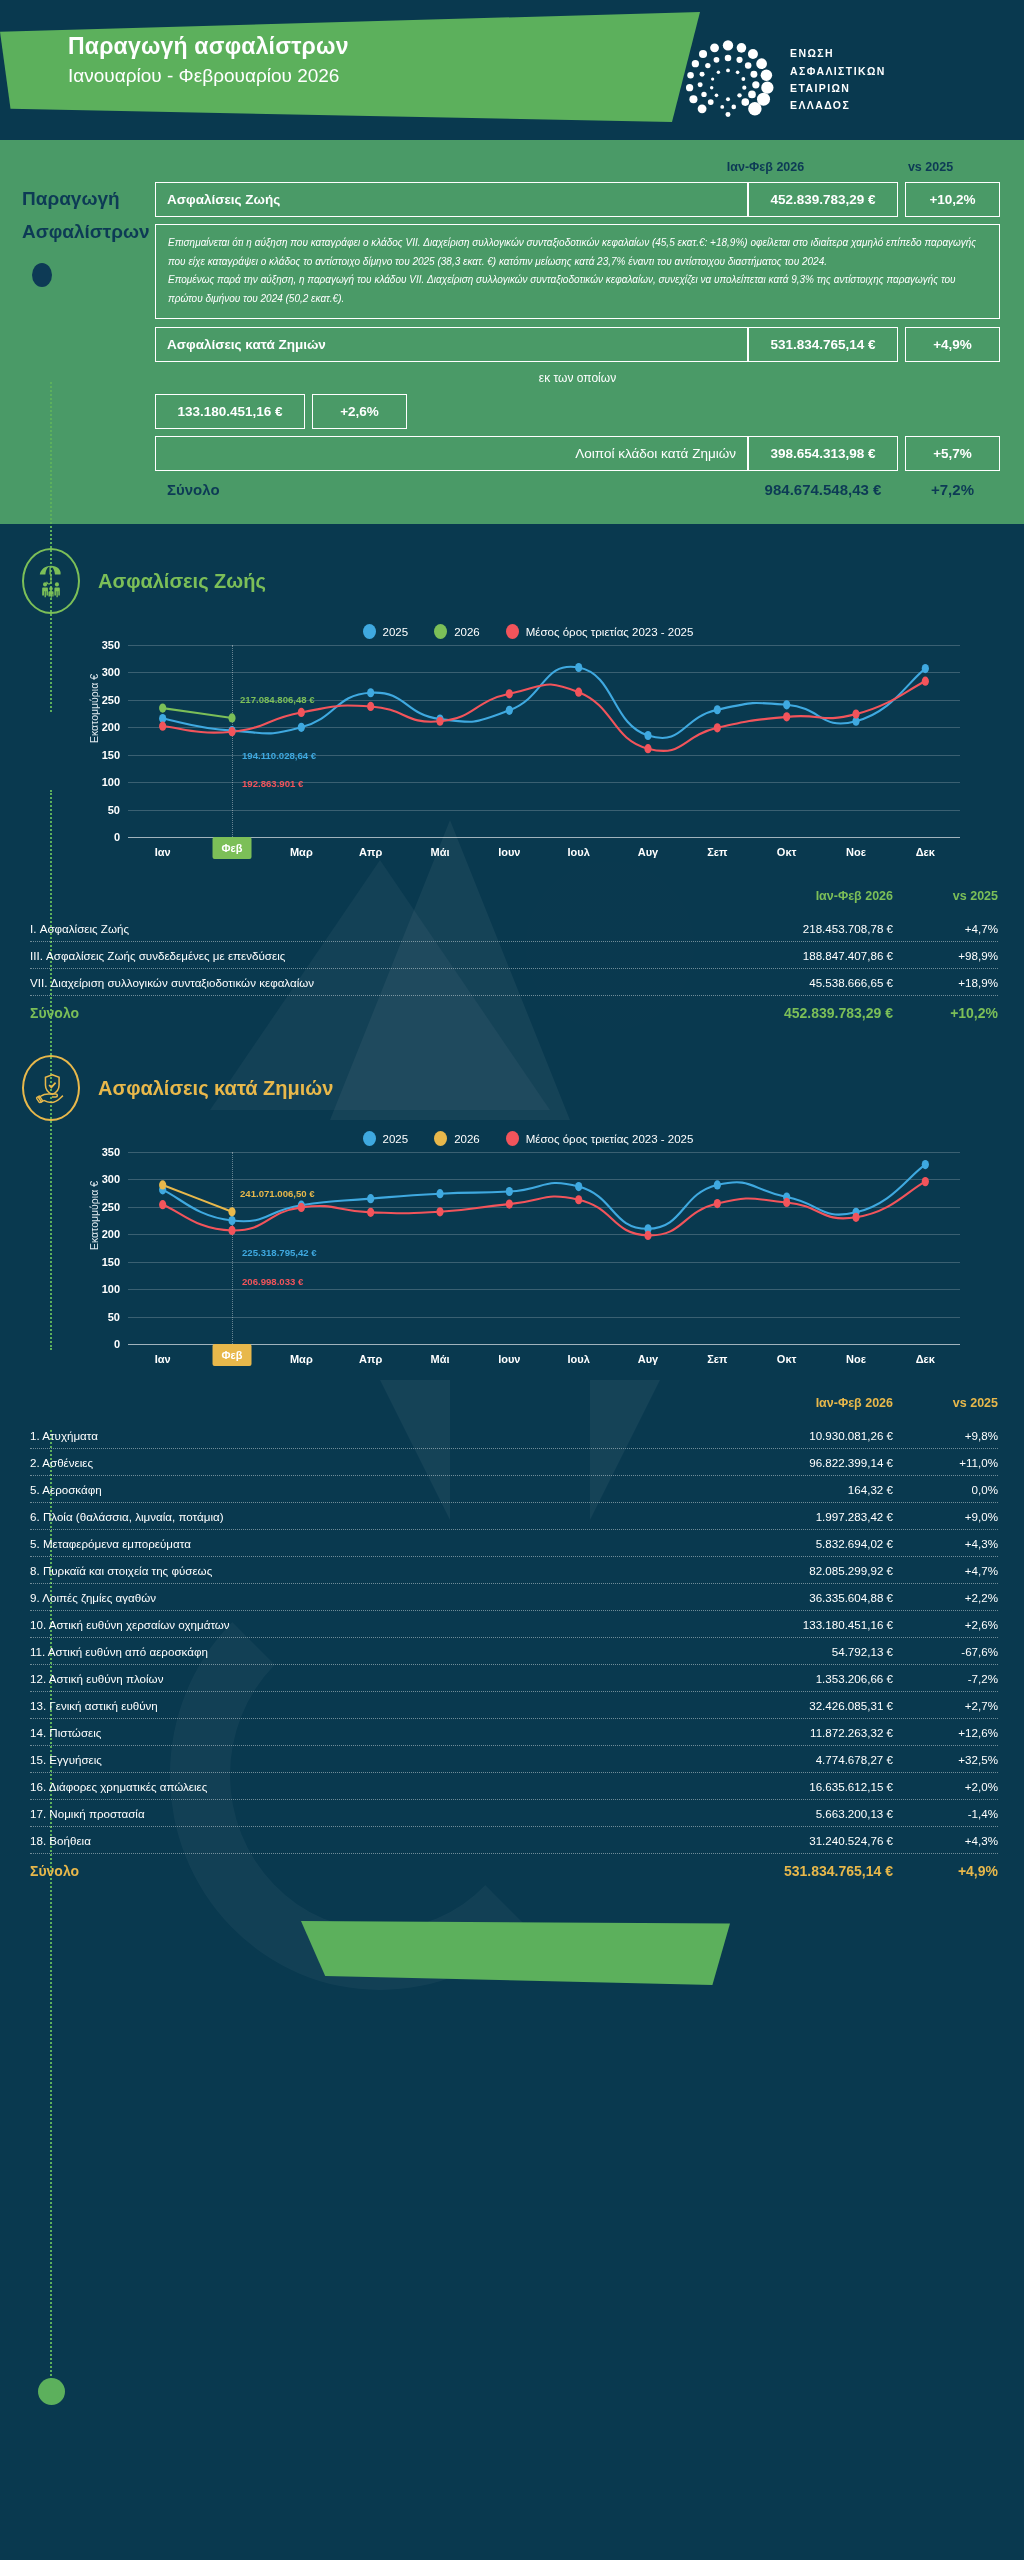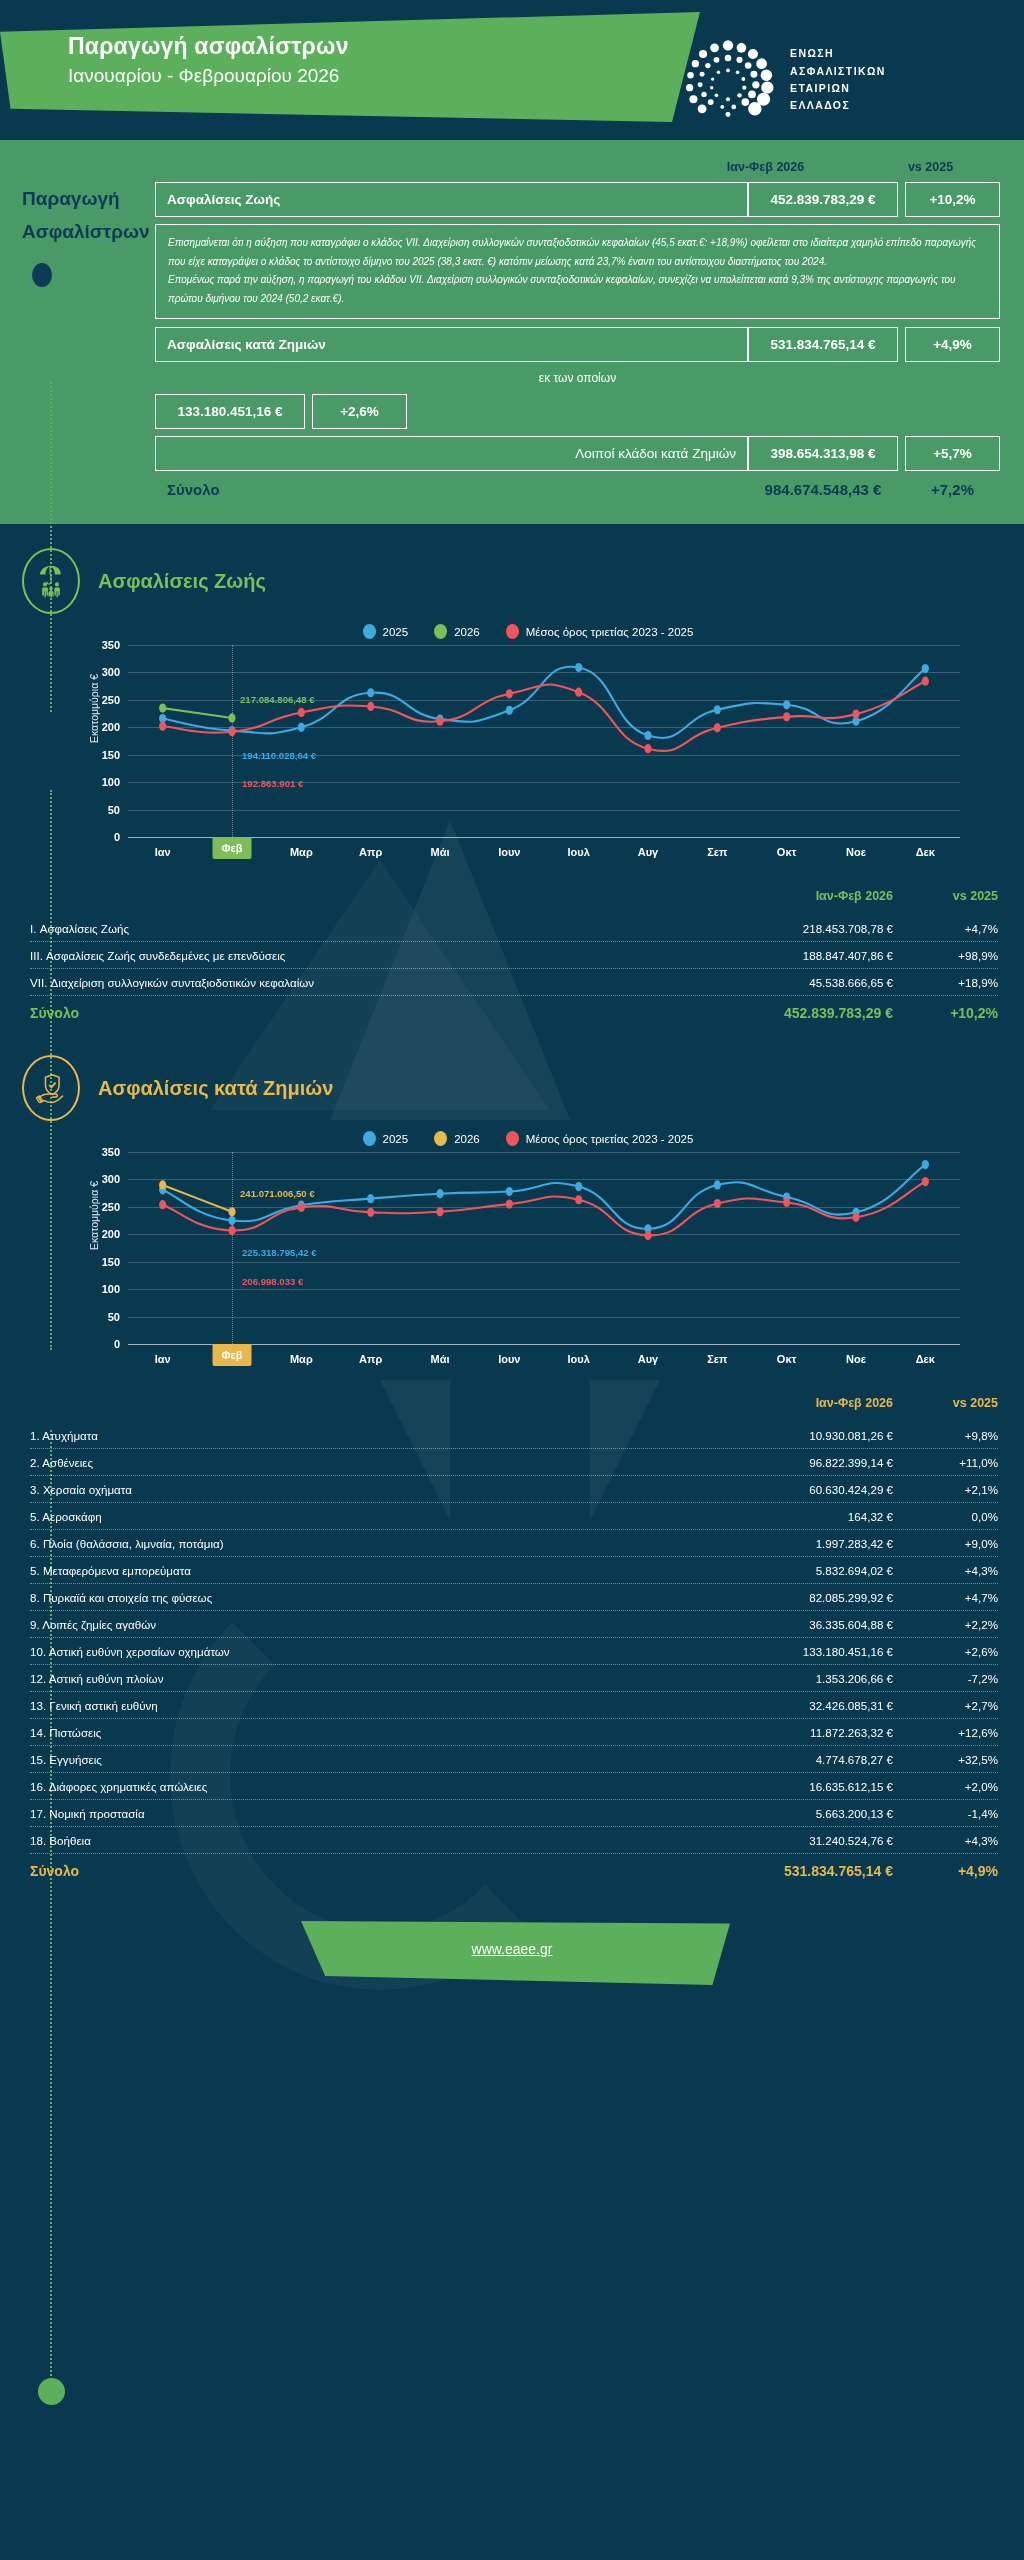--- a/index.html
+++ b/index.html
@@ -488,25 +488,20 @@
        <div class="d-name">1. Ατυχήματα</div>
        <div class="d-val">10.930.081,26 €</div>
        <div class="d-pct">+9,8%</div>
      </div>
           <div class="dt-row">
        <div class="d-name">2. Ασθένειες</div>
        <div class="d-val">96.822.399,14 €</div>
        <div class="d-pct">+11,0%</div>
      </div>
           <div class="dt-row">
-       <div class="d-name">3. Χερσαία οχήματα</div>
-       <div class="d-val">60.630.424,29 €</div>
-       <div class="d-pct">+2,1%</div>
-     </div>
-          <div class="dt-row">
        <div class="d-name">5. Αεροσκάφη</div>
        <div class="d-val">164,32 €</div>
        <div class="d-pct">0,0%</div>
      </div>
           <div class="dt-row">
        <div class="d-name">6. Πλοία (θαλάσσια, λιμναία, ποτάμια)</div>
        <div class="d-val">1.997.283,42 €</div>
        <div class="d-pct">+9,0%</div>
      </div>
           <div class="dt-row">
@@ -521,20 +516,25 @@
      </div>
           <div class="dt-row">
        <div class="d-name">9. Λοιπές ζημίες αγαθών</div>
        <div class="d-val">36.335.604,88 €</div>
        <div class="d-pct">+2,2%</div>
      </div>
           <div class="dt-row">
        <div class="d-name">10. Αστική ευθύνη χερσαίων οχημάτων</div>
        <div class="d-val">133.180.451,16 €</div>
        <div class="d-pct">+2,6%</div>
+     </div>
+          <div class="dt-row">
+       <div class="d-name">11. Αστική ευθύνη από αεροσκάφη</div>
+       <div class="d-val">54.792,13 €</div>
+       <div class="d-pct">-67,6%</div>
      </div>
           <div class="dt-row">
        <div class="d-name">12. Αστική ευθύνη πλοίων</div>
        <div class="d-val">1.353.206,66 €</div>
        <div class="d-pct">-7,2%</div>
      </div>
           <div class="dt-row">
        <div class="d-name">13. Γενική αστική ευθύνη</div>
        <div class="d-val">32.426.085,31 €</div>
        <div class="d-pct">+2,7%</div>
@@ -568,16 +568,15 @@
       <div class="dt-total nonlife">
         <div class="d-name">Σύνολο</div>
         <div class="d-val">531.834.765,14 €</div>
         <div class="d-pct">+4,9%</div>
       </div>
     </div>
   </div>
 
   <div class="footer">
     <div class="ftr-green"></div>
-    <a class="ftr-link" href="#">www.eaee.gr</a>
   </div>
 
 </div>
 
 </body></html>

